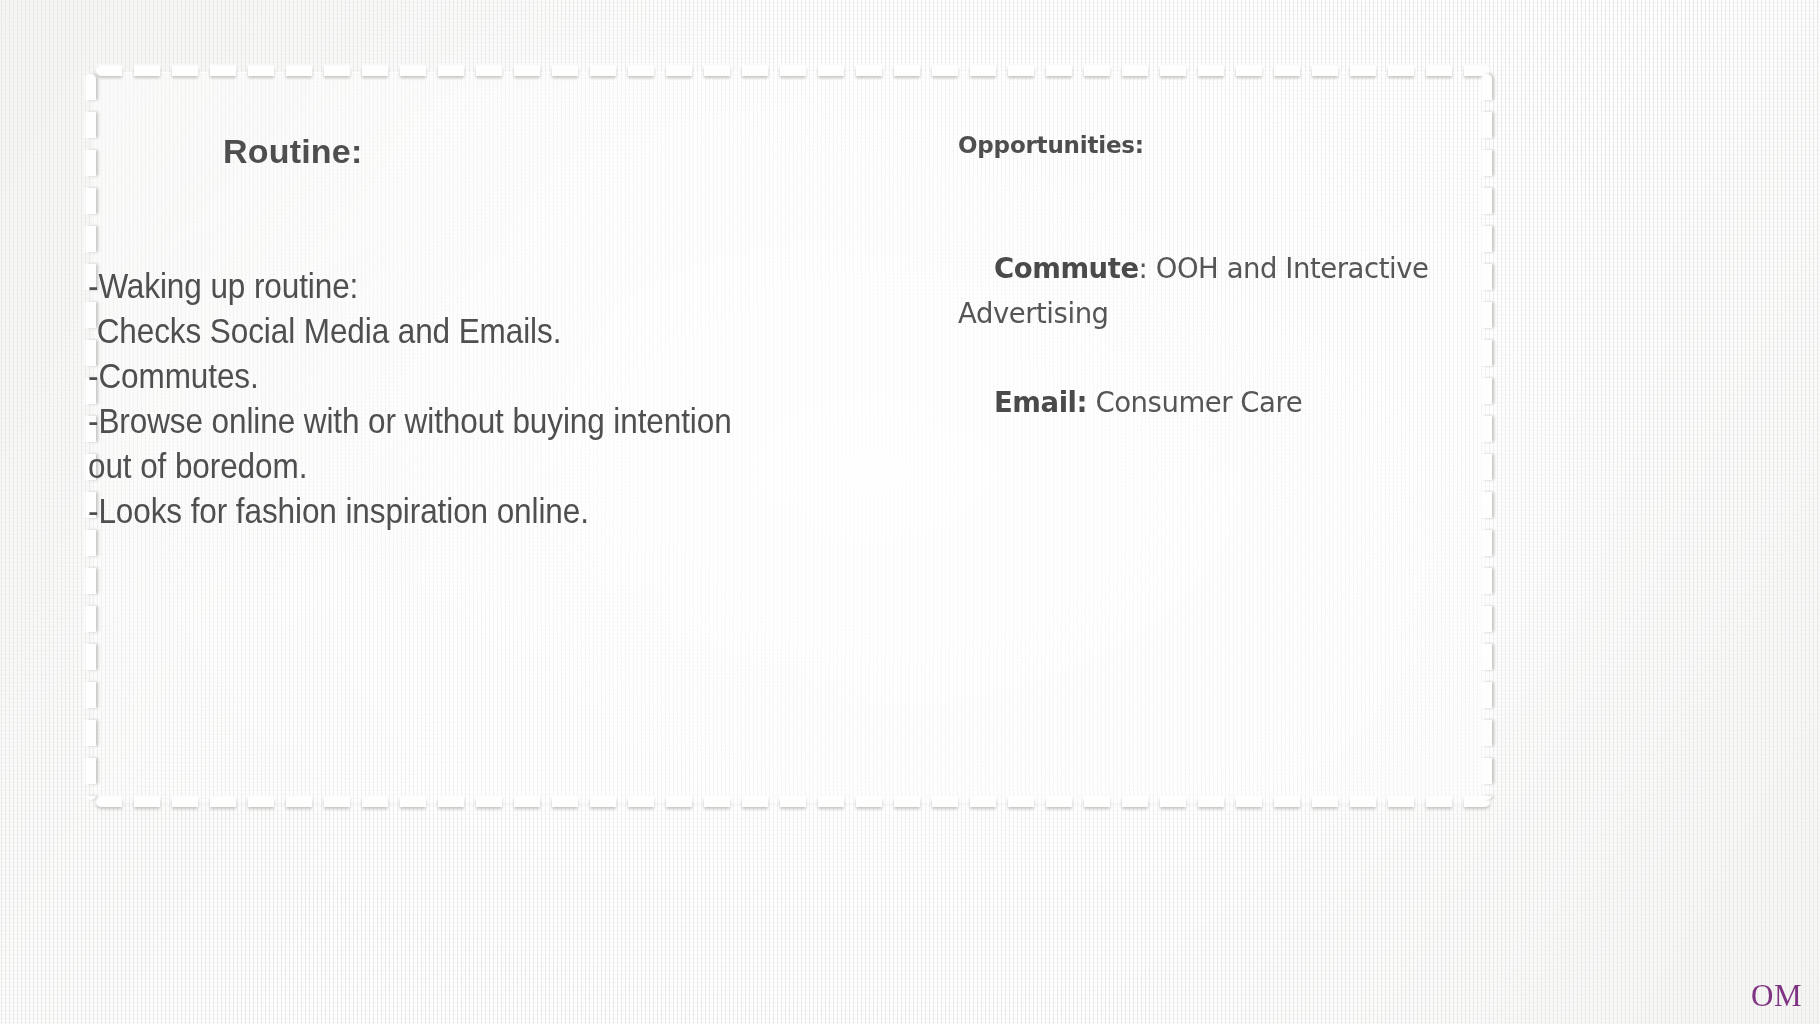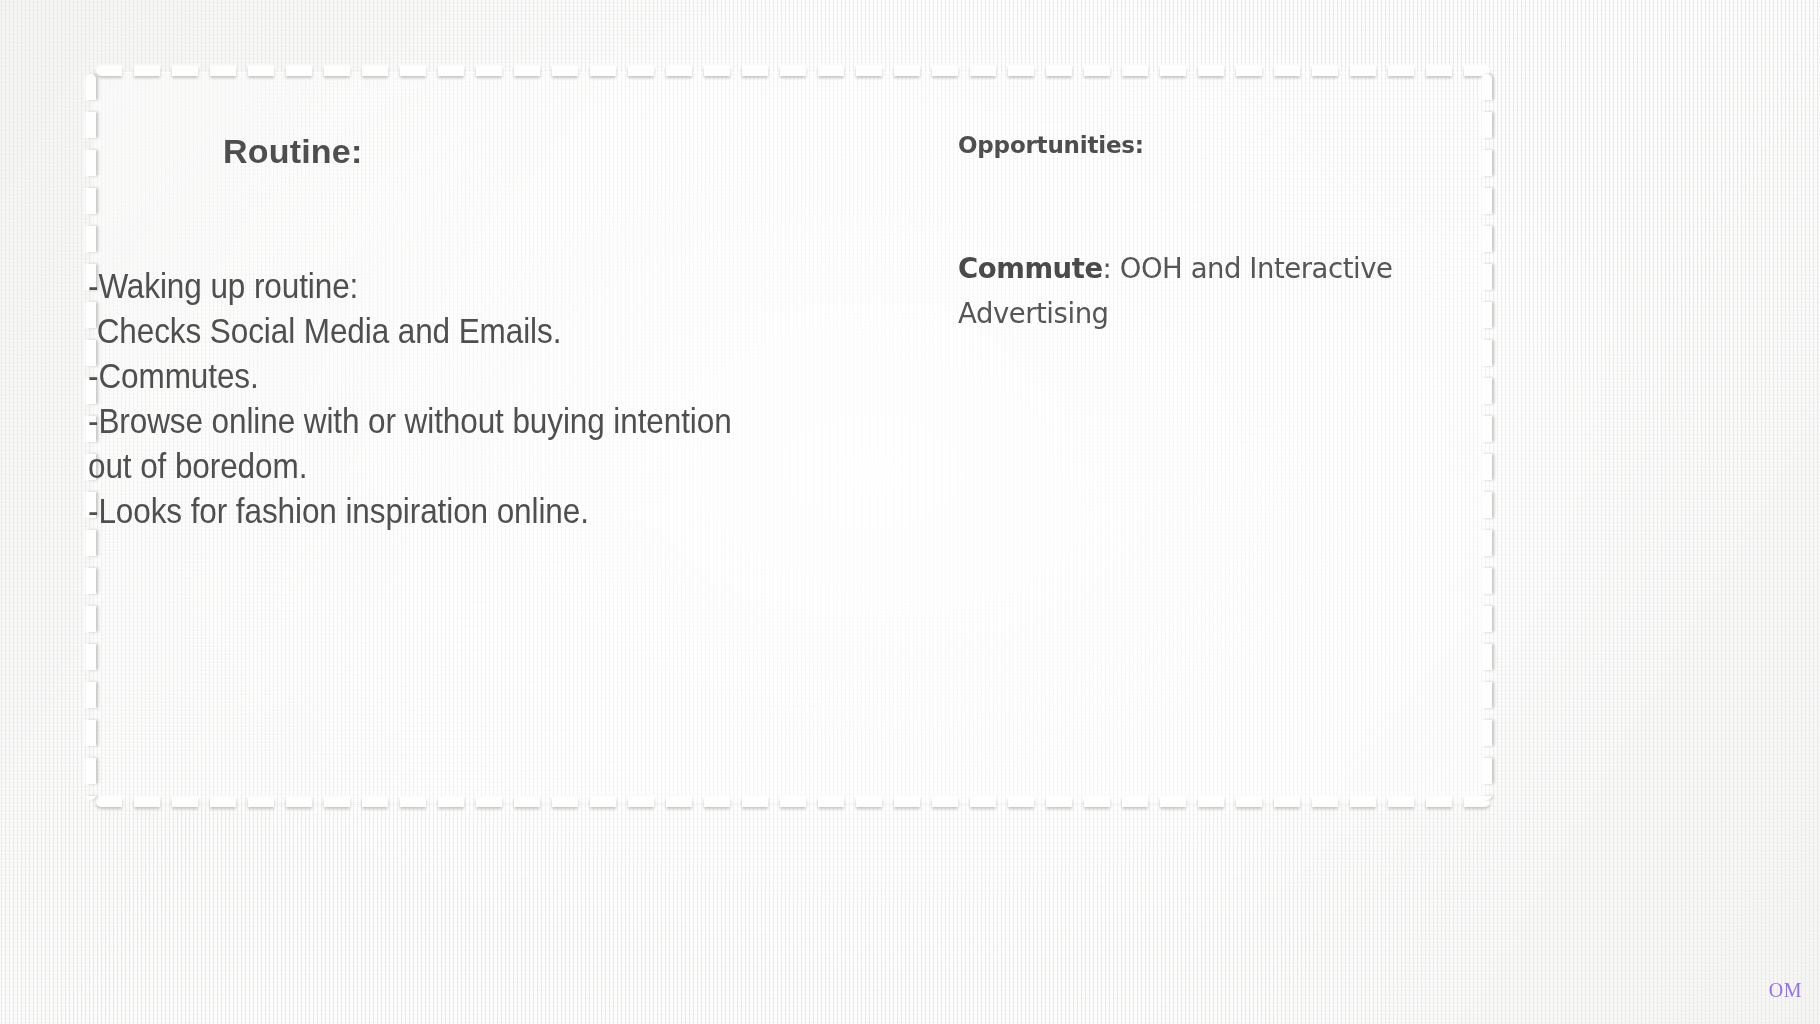--- a/index.html
+++ b/index.html
@@ -171,30 +171,31 @@
     font-size: 27.5px;
     line-height: 45px;
     color: #565657;
     letter-spacing: -0.45px;
     margin-bottom: 44px;
   }
   .opp-block:last-child { margin-bottom: 0; }
   .opp-lead {
     font-weight: bold;
     color: #4a4a4b;
+    margin-left: 36px;
   }
 
   
   #monogram {
     position: absolute;
     right: 18px;
-    bottom: 22px;
+    bottom: 10px;
     font-family: "Liberation Serif", "DejaVu Serif", serif;
-    font-size: 20px;
-    color: #8b5cf6;
+    font-size: 31px;
+    color: #701a75;
     opacity: 0.88;
     letter-spacing: 0.5px;
     z-index: 6;
   }
 </style>
 </head>
 <body>
 
 <div id="slide">
 
@@ -221,19 +222,22 @@
     </div>
 
     <div class="col" id="col-opportunities">
       <h2 id="opportunities-heading">Opportunities:</h2>
 
       <p class="opp-block">
         <span class="opp-lead">Commute</span><span>: OOH and Interactive Advertising</span>
       </p>
 
 
+      <p class="opp-block">
+        <span class="opp-lead">Email:</span><span> Consumer Care</span>
+      </p>
     </div>
 
   </div>
 
   <div id="monogram">OM</div>
 
 </div>
 
 </body></html>

